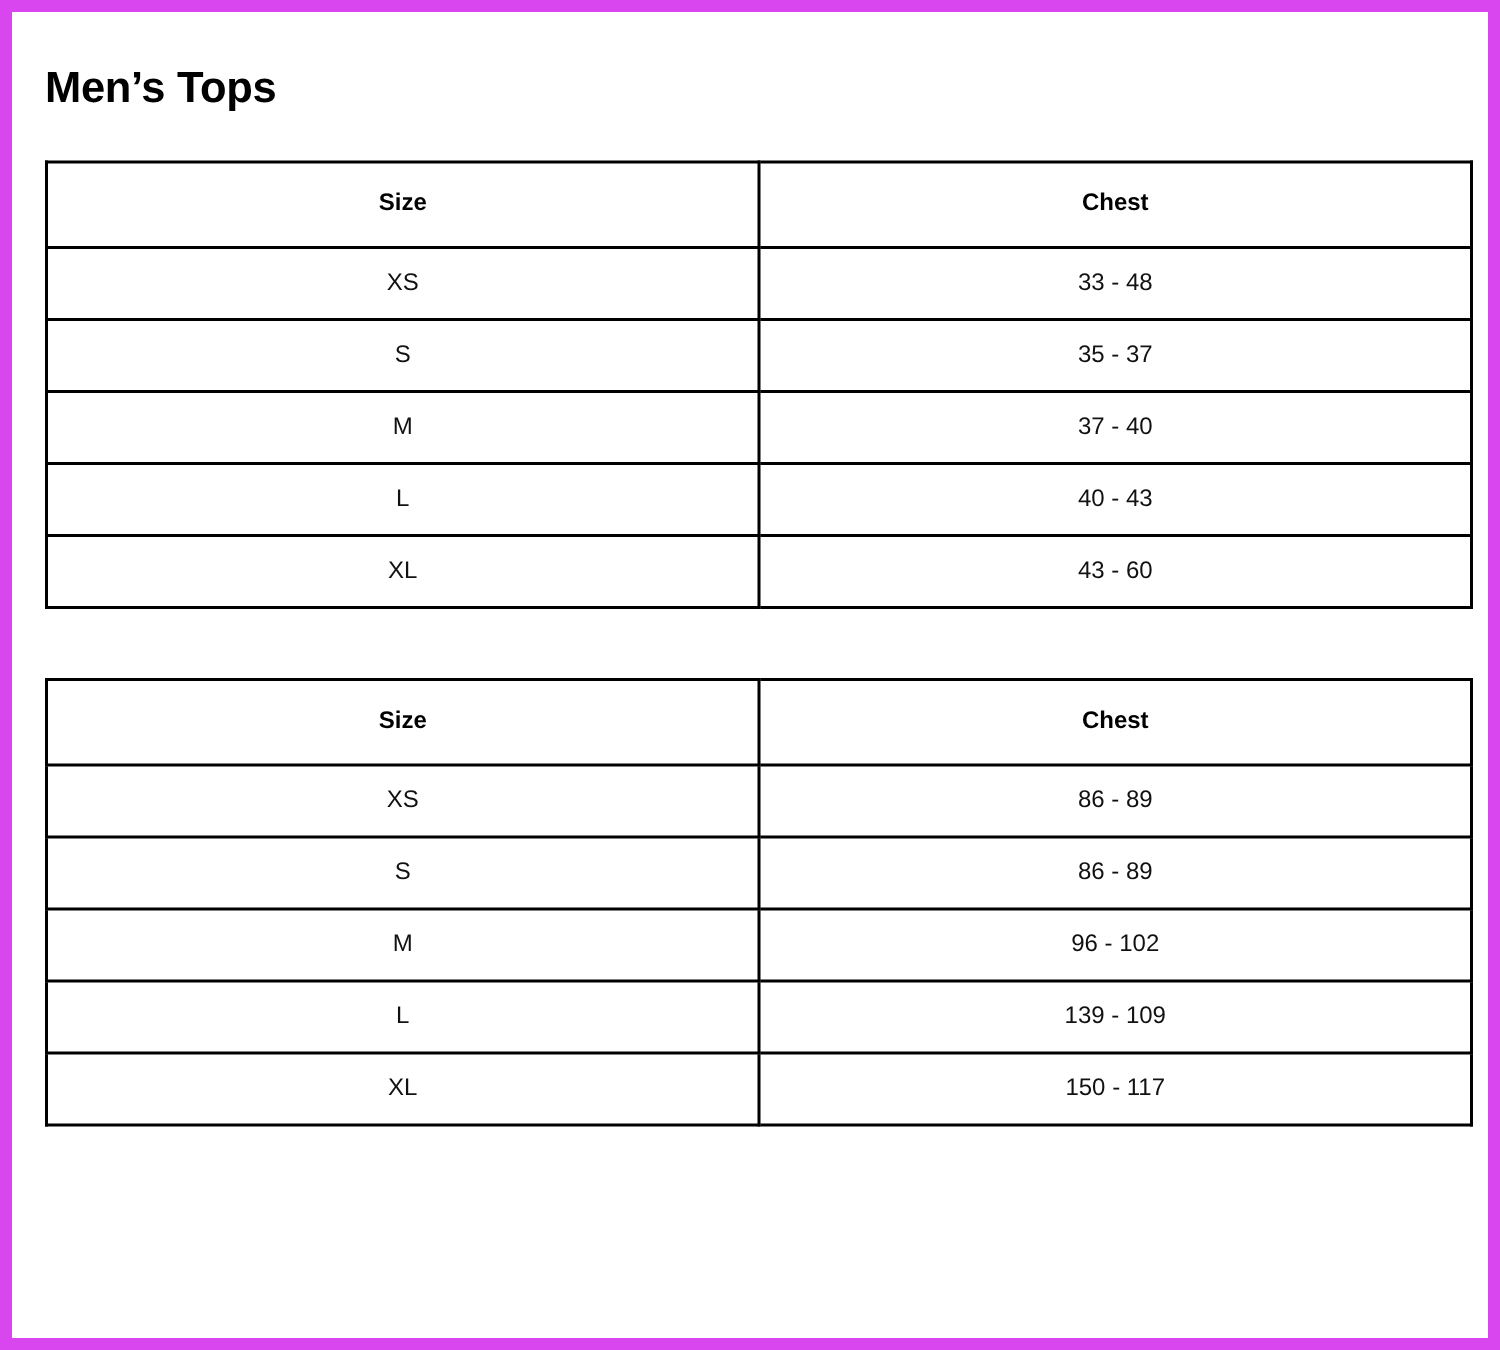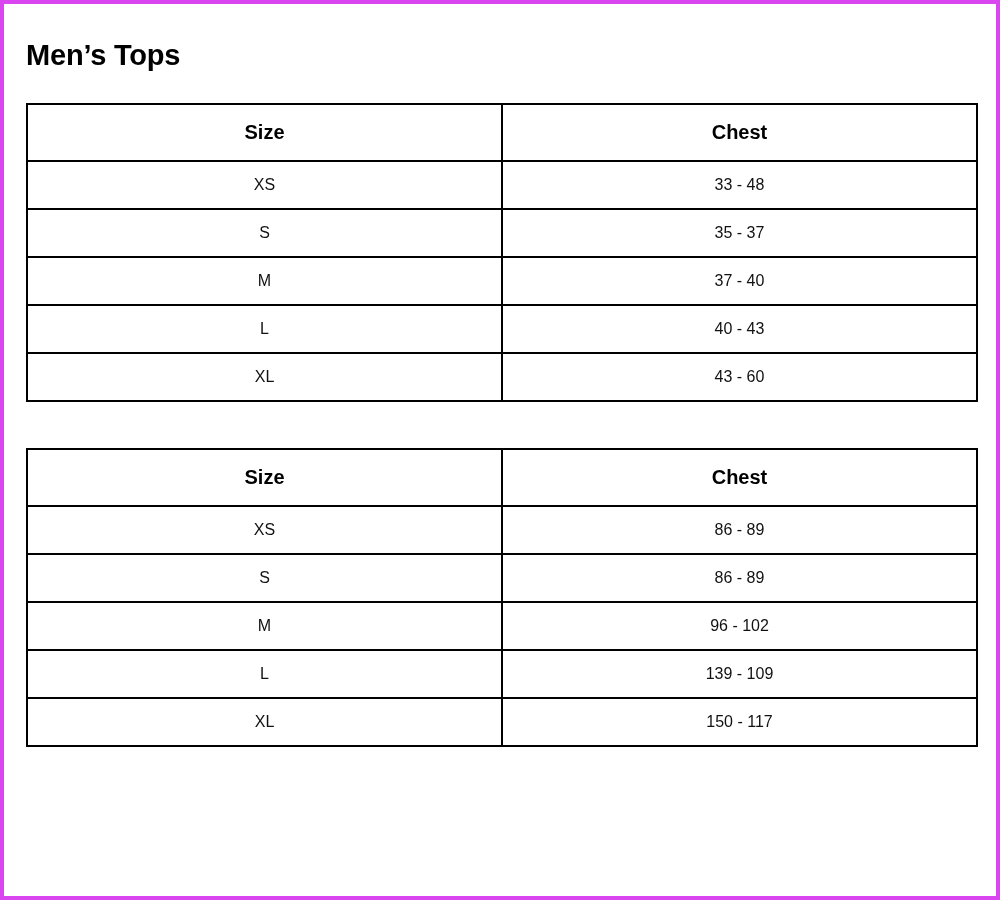--- a/index.html
+++ b/index.html
@@ -11,21 +11,21 @@
     width: 1000px;
     height: 900px;
     font-family: "Liberation Sans", sans-serif;
     color: #000000;
     -webkit-font-smoothing: antialiased;
   }
   .page {
     box-sizing: border-box;
     width: 1000px;
     height: 900px;
-    border: 4px solid #d946ef;
+    border: 8px solid #d946ef;
     padding: 34px 20px 0 21px;
     position: relative;
     overflow: hidden;
   }
   .page-title {
     font-size: 29px;
     font-weight: 700;
     letter-spacing: -0.2px;
     margin: 0 0 0 1px;
     line-height: 1.2;
@@ -53,21 +53,21 @@
     border: 2px solid #000000;
     text-align: center;
     font-size: 16px;
     font-weight: 400;
     color: #111111;
     height: 46px;
     padding: 0;
     vertical-align: middle;
   }
   table.size-table th {
-    font-size: 20px;
+    font-size: 16px;
     font-weight: 700;
     height: 55px;
     color: #000000;
   }
   table.size-table col.col-size { width: 50%; }
   table.size-table col.col-chest { width: 50%; }
 </style>
 </head>
 <body>
 

